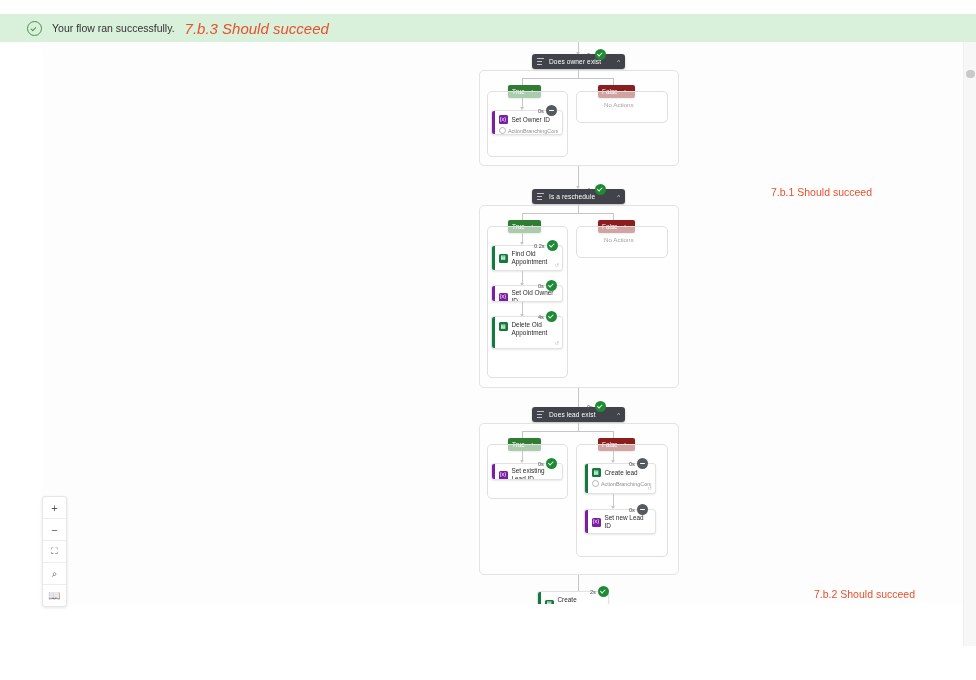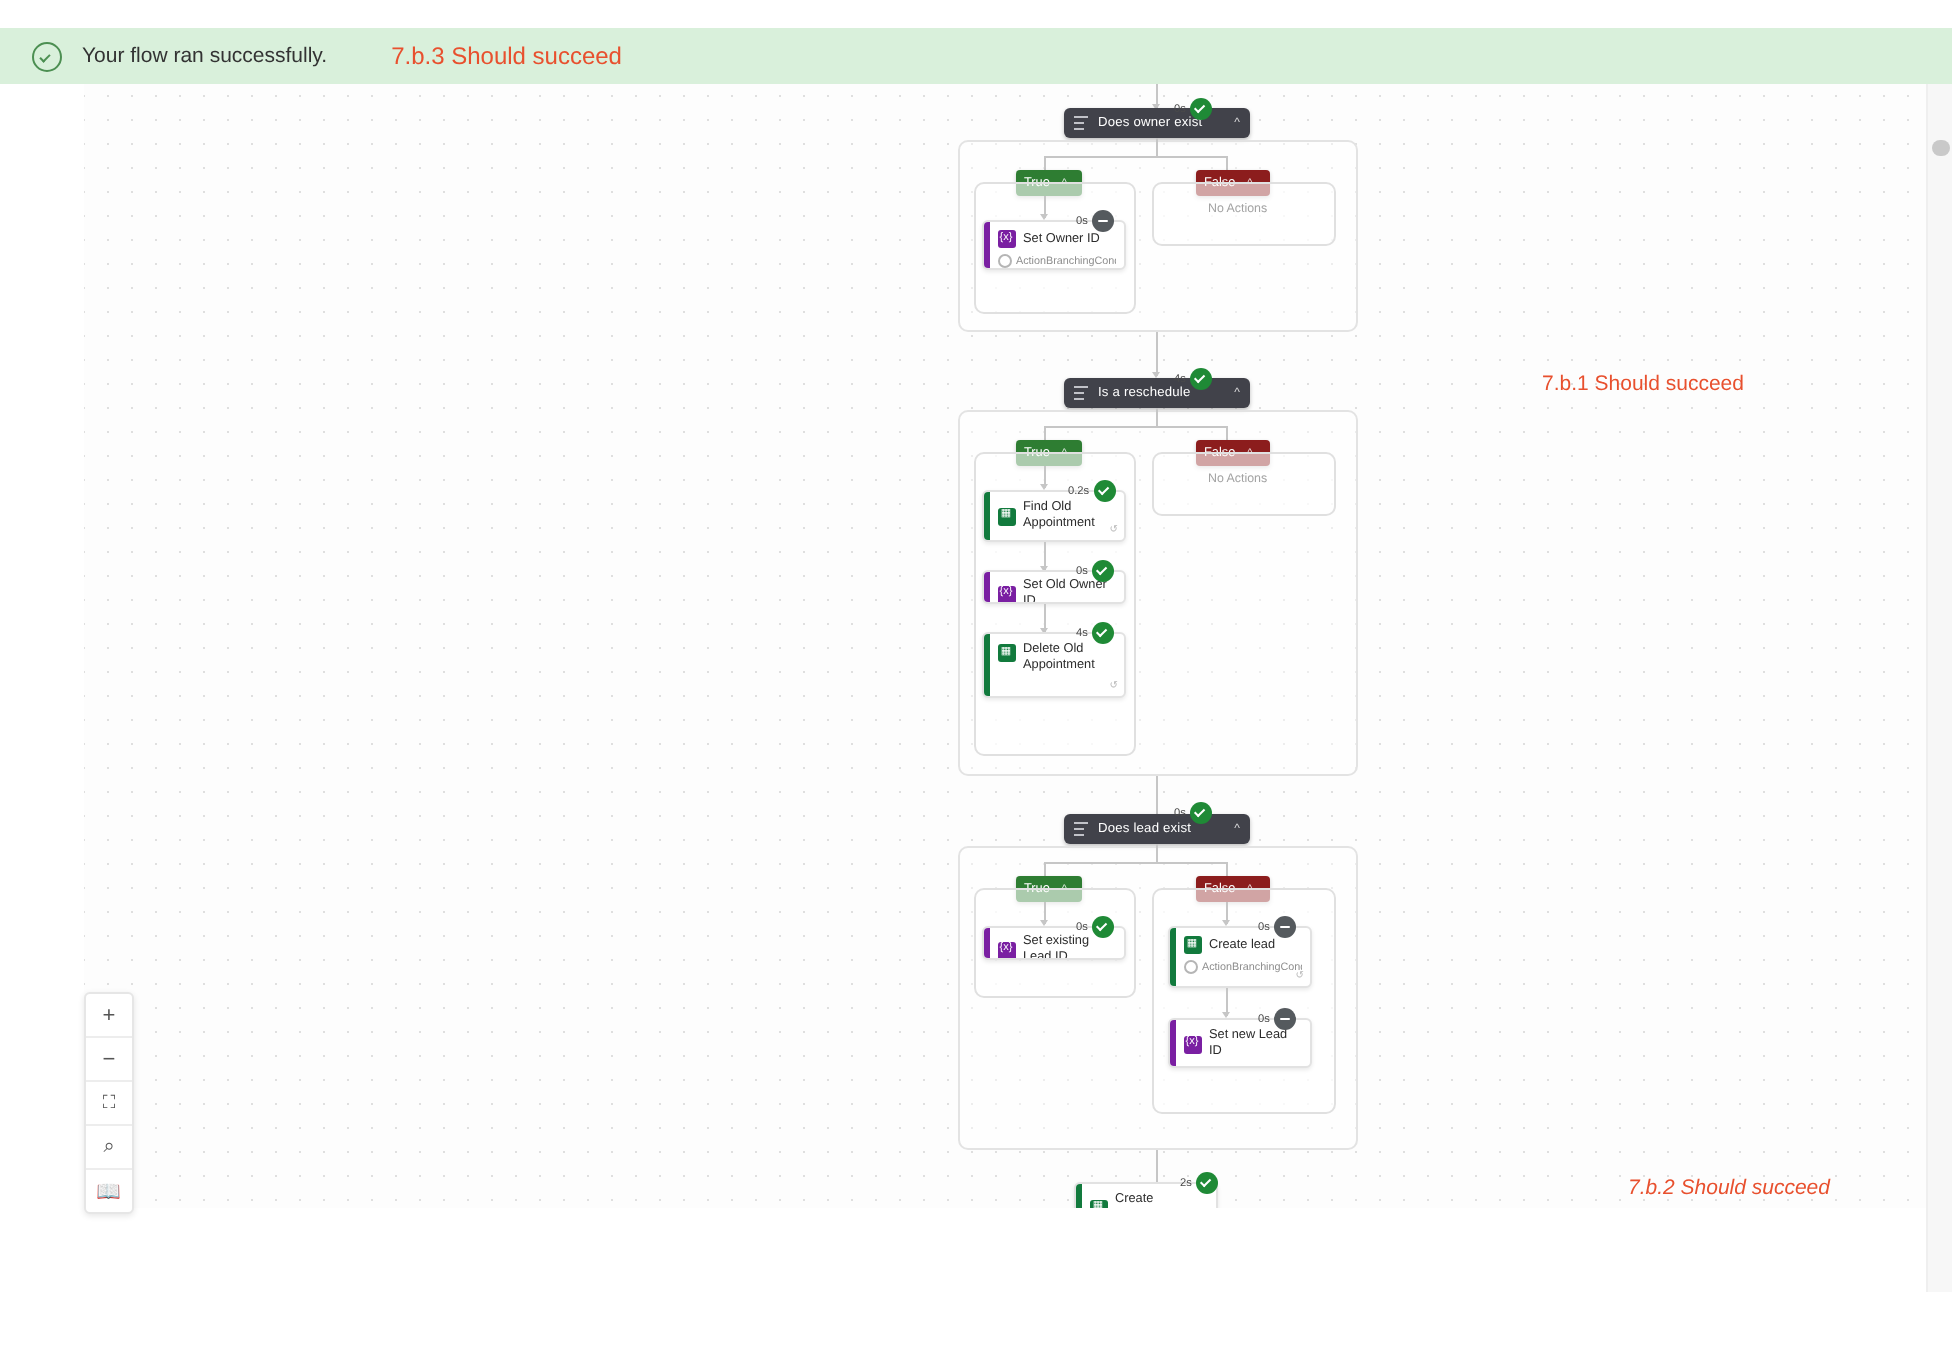--- a/index.html
+++ b/index.html
@@ -6,33 +6,33 @@
   body{
     width:976px;height:680px;overflow:hidden;
     font-family:"Liberation Sans","DejaVu Sans",sans-serif;
     -webkit-font-smoothing:antialiased;
   }
 
   
   .banner{
     position:absolute;left:0;top:14px;width:976px;height:28px;
     background:#d9f0db;display:flex;align-items:center;gap:10px;
-    padding-left:16px;box-sizing:border-box;
+    padding-left:27px;box-sizing:border-box;
   }
   .banner .check-ring{
     width:13px;height:13px;border-radius:50%;border:1.3px solid #4c8f52;
     position:relative;flex:0 0 auto;
   }
   .banner .check-ring:after{
     content:"";position:absolute;left:3px;top:5px;width:4px;height:2px;
     border-left:1.3px solid #4c8f52;border-bottom:1.3px solid #4c8f52;
     transform:rotate(-45deg);
   }
   .banner .msg{font-size:10.5px;color:#333;}
-  .banner .tag{font-size:12px;color:#e8502e;margin-left:22px;}
+  .banner .tag{font-size:15px;color:#e8502e;font-style:italic;}
 
   
   .canvas{
     position:absolute;left:0;top:42px;width:976px;height:604px;
     background-color:#fdfdfd;
     background-image:radial-gradient(#dfdfdf 0.7px, transparent 0.7px);
     background-size:12px 12px;
     overflow:hidden;
   }
   .canvas-mask-l{position:absolute;left:0;top:0;width:42px;height:604px;background:#fff;}
@@ -394,21 +394,21 @@
   <div class="node" style="left:537px;top:549px;width:72px;height:28px;">
     <span class="stripe" style="background:#127a3d;"></span>
     <span class="body">
       <span class="row">
         <span class="nicon" style="background:#127a3d;">▦</span>
         <span class="ntitle">Create Appointment</span>
       </span>
       <span class="corner">↺</span>
     </span>
   </div>
-  <div class="anno" style="left:814px;top:546px;font-style:italic;">7.b.2 Should succeed</div>
+  <div class="anno" style="left:814px;top:546px;">7.b.2 Should succeed</div>
 
   <div class="canvas-mask-l"></div>
   <div class="canvas-mask-b"></div>
 
 </div>
 
 <div class="tools">
   <div class="tbtn">+</div>
   <div class="tbtn">−</div>
   <div class="tbtn" style="font-size:9px;">⛶</div>

